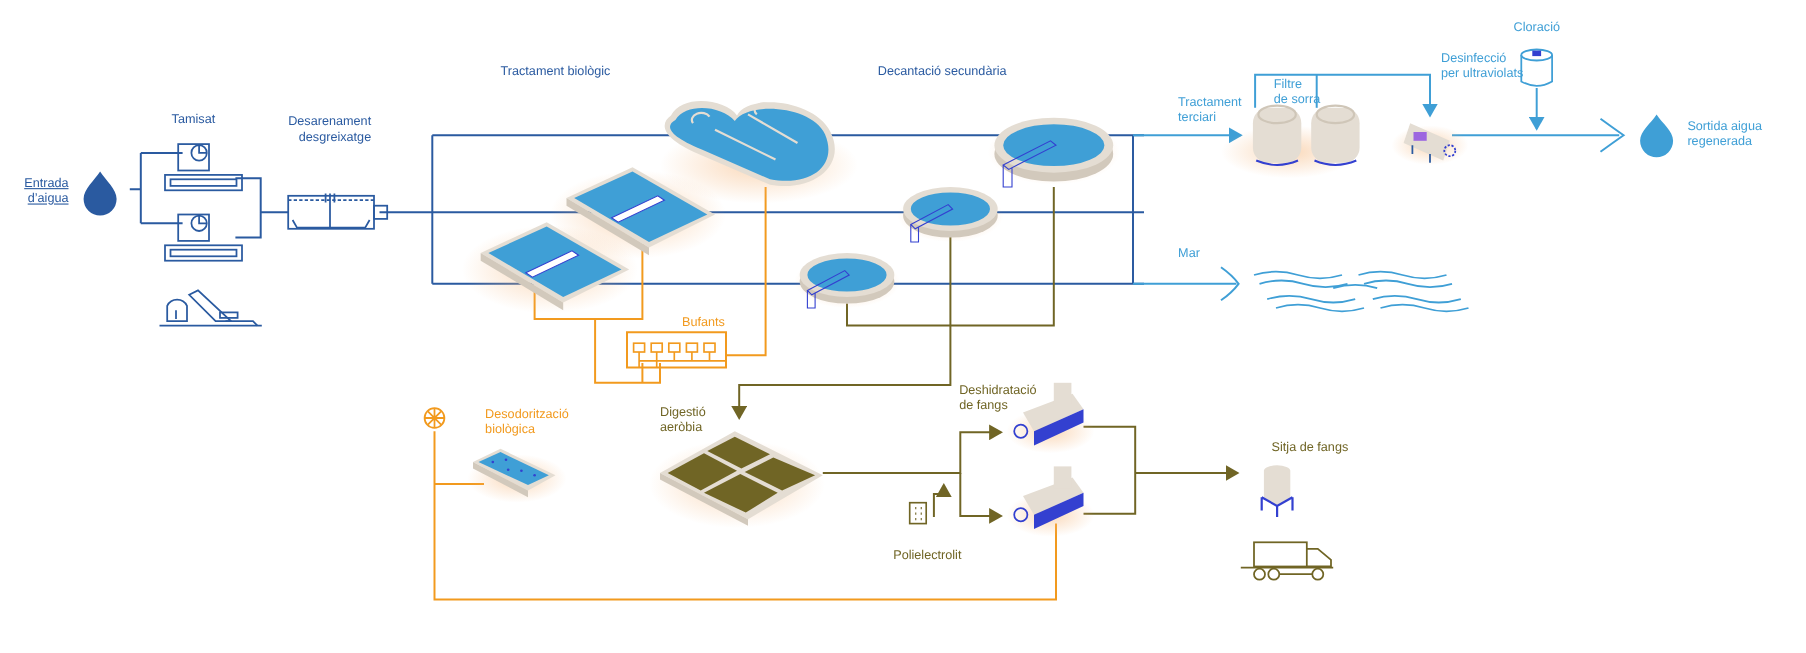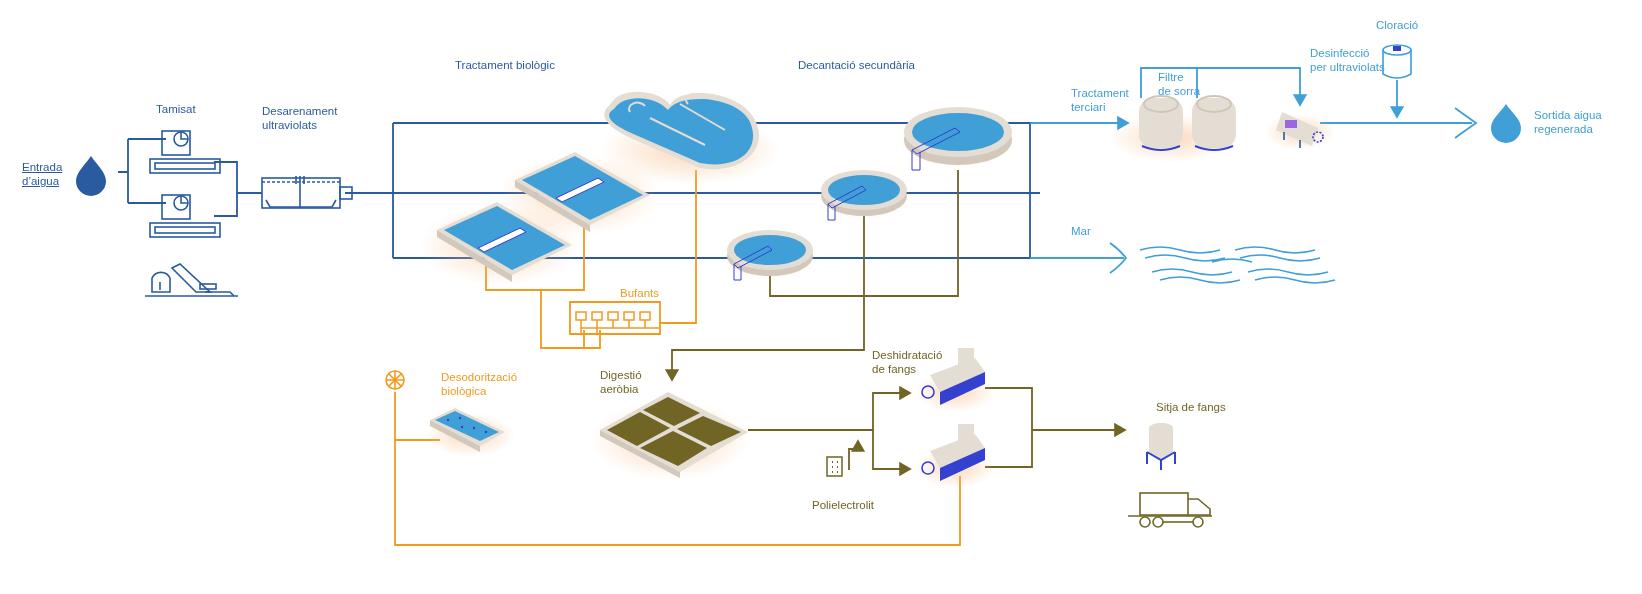--- a/index.html
+++ b/index.html
@@ -1,20 +1,20 @@
 <!DOCTYPE html>
 <html><head>
 <meta charset="utf-8">
 <style>
   html, body { margin:0; padding:0; background:#ffffff; }
   body { width:1642px; height:594px; overflow:hidden; font-family:"Liberation Sans", sans-serif; }
   #stage { position:relative; width:1642px; height:594px; }
   svg#diagram { position:absolute; left:0; top:0; }
   .lbl { position:absolute; font-family:"Liberation Sans", sans-serif; font-size:11.5px; line-height:14px; white-space:pre-line; }
-  .c-navy { color:#2a5aa0; }
+  .c-navy { color:#2a5aa0;text-align:right; }
   .c-light { color:#3f9fd6; }
   .c-orange { color:#f29a1e; }
   .c-olive { color:#706525; }
 </style>
 </head>
 <body>
 
 <div id="stage">
 <svg id="diagram" width="1642" height="594" viewBox="0 0 1642 594" xmlns="http://www.w3.org/2000/svg">
   <defs>
@@ -248,21 +248,21 @@
         <circle cx="1158" cy="522" r="5"></circle>
         <circle cx="1198" cy="522" r="5"></circle>
     <path d="M1163,522 H1193"></path>
   </g>
 </svg>
 
   <div class="lbl c-navy" style="left:22px;top:160px;text-decoration:underline;">Entrada
 d’aigua</div>
   <div class="lbl c-navy" style="left:156px;top:102px;">Tamisat</div>
   <div class="lbl c-navy" style="left:262px;top:104px;">Desarenament
-ultraviolats</div>
+desgreixatge</div>
   <div class="lbl c-navy" style="left:455px;top:58px;">Tractament biològic</div>
   <div class="lbl c-navy" style="left:798px;top:58px;">Decantació secundària</div>
   <div class="lbl c-light" style="left:1071px;top:86px;">Tractament
 terciari</div>
   <div class="lbl c-light" style="left:1158px;top:46px;margin-top:24px;">Filtre
 de sorra</div>
   <div class="lbl c-light" style="left:1270px;top:46px;margin-left:40px;">Desinfecció
 per ultraviolats</div>
   <div class="lbl c-light" style="left:1376px;top:18px;">Cloració</div>
   <div class="lbl c-light" style="left:1534px;top:108px;">Sortida aigua

